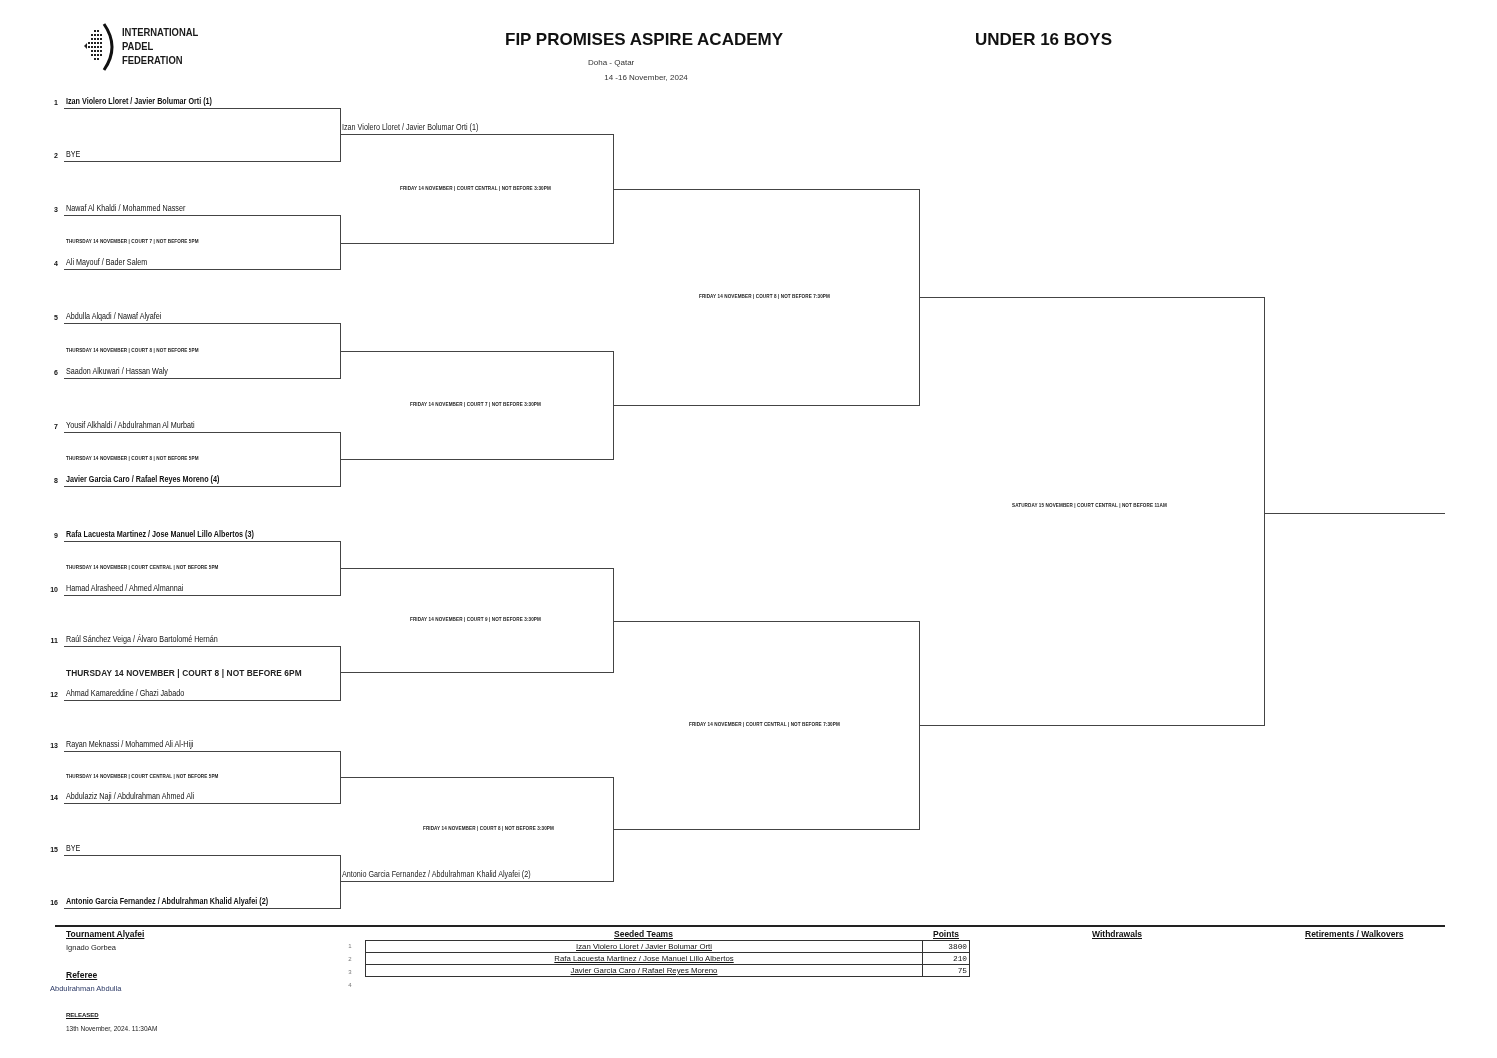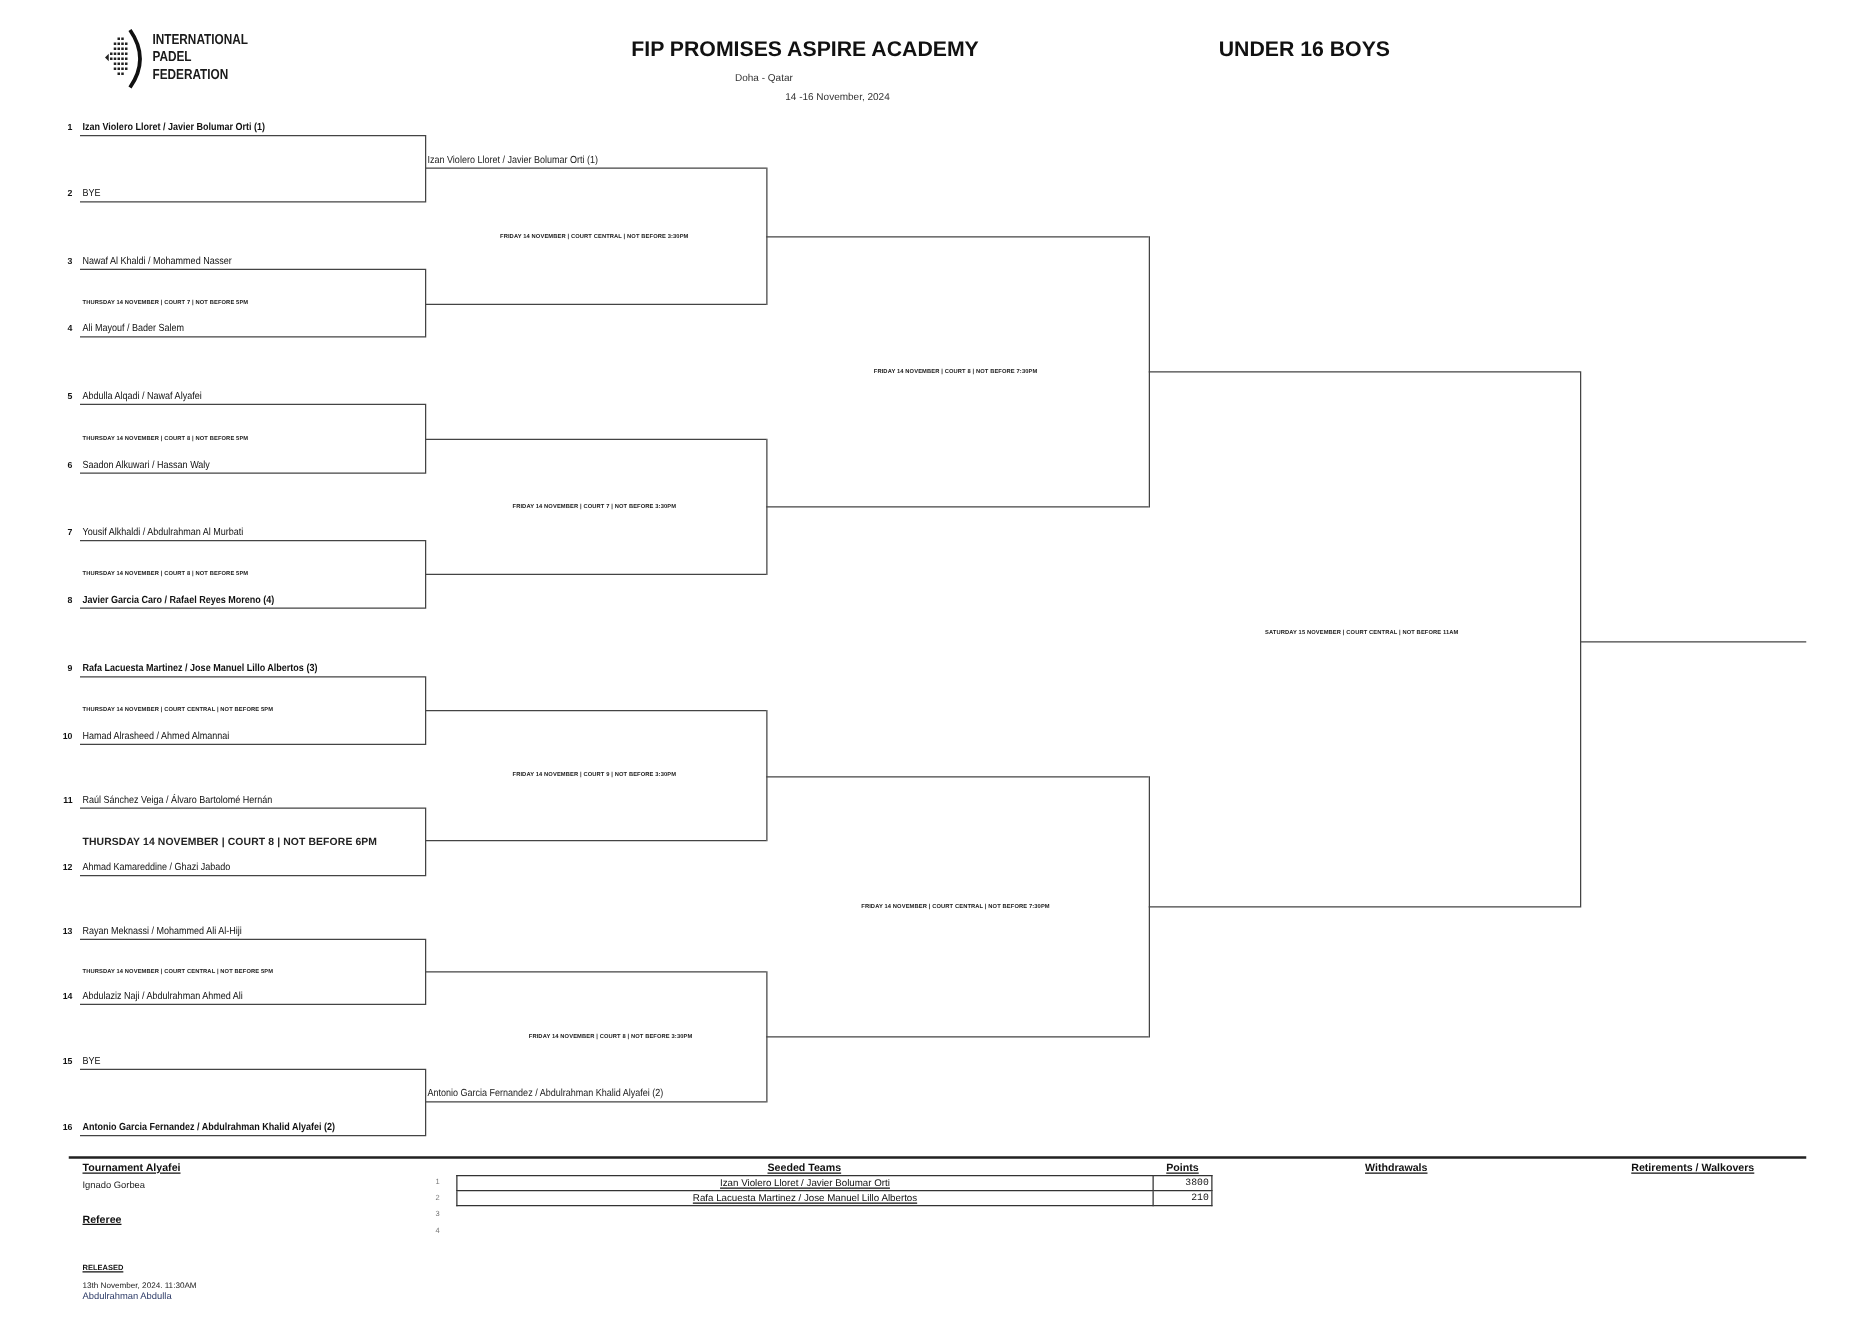--- a/index.html
+++ b/index.html
@@ -4,21 +4,21 @@
 <style>
   html, body { margin:0; padding:0; background:#ffffff; }
   body { width:1497px; height:1058px; position:relative; overflow:hidden;
          font-family:"Liberation Sans", sans-serif; color:#111; }
   .abs { position:absolute; }
   .logo-text { left:122px; top:25px; font-weight:bold; font-size:11.5px; line-height:14px;
                letter-spacing:0; transform:scaleX(0.82); transform-origin:left top; color:#1a1a1a; }
   .title { left:505px; top:30px; font-size:17px; font-weight:bold; }
   .category { left:975px; top:30px; font-size:17px; font-weight:bold; }
   .subtitle { left:588px; top:58px; width:140px; text-align:left; font-size:8px; color:#333; }
-  .dates { left:600px; top:73px; width:140px; text-align:center; font-size:8px; color:#333; }
+  .dates { left:576px; top:73px; width:140px; text-align:center; font-size:8px; color:#333; }
 
   .seednum { font-size:7px; font-weight:bold; width:14px; text-align:right; }
   .entry { font-size:8.2px; white-space:nowrap; transform:scaleX(0.88); transform-origin:left bottom; }
   .entry.bold { font-weight:bold; }
   .hline { height:1px; background:#444; }
   .vline { width:1px; background:#444; }
   .sched { font-size:4.6px; font-weight:bold; white-space:nowrap; color:#222; letter-spacing:0.1px; }
   .sched.big { font-size:8.3px; }
   .r2name { font-size:8.2px; white-space:nowrap; transform:scaleX(0.88); transform-origin:left bottom; color:#222; }
 
@@ -175,21 +175,21 @@
     <div class="abs hline" style="left:919px;top:725px;width:345px;"></div>
     <div class="abs vline" style="left:1264px;top:297px;height:429px;"></div>
     <div class="abs sched" style="left:1012px;top:503px;">SATURDAY 15 NOVEMBER | COURT CENTRAL | NOT BEFORE 11AM</div>
     <div class="abs hline" style="left:1264px;top:513px;width:181px;"></div>
   </div>
 
 <div class="abs footer-rule"></div>
 <div class="abs fhead" style="left:66px;top:929px;">Tournament Alyafei</div>
 <div class="abs ftext" style="left:66px;top:943px;">Ignado Gorbea</div>
 <div class="abs fhead" style="left:66px;top:970px;text-align:center;">Referee</div>
-<div class="abs ftext ref-name" style="left:66px;top:984px;margin-top:48px;">Abdulrahman Abdulla</div>
+<div class="abs ftext ref-name" style="left:50px;top:984px;">Abdulrahman Abdulla</div>
 <div class="abs released" style="left:66px;top:1012px;">RELEASED</div>
 <div class="abs ftext" style="left:66px;top:1025px;font-size:6.5px;">13th November, 2024. 11:30AM</div>
 
 <div class="abs fhead" style="left:614px;top:929px;">Seeded Teams</div>
 <div class="abs fhead" style="left:933px;top:929px;">Points</div>
 <div class="abs fhead" style="left:1092px;top:929px;">Withdrawals</div>
 <div class="abs fhead" style="left:1305px;top:929px;">Retirements / Walkovers</div>
 
 <div class="abs" style="left:340px;top:940px;">
   <div class="seedidx" style="height:13px;line-height:13px;">1</div>
@@ -200,14 +200,18 @@
 <table class="abs seedtable">
   <tbody>
       <tr>
     <td class="team">Izan Violero Lloret / Javier Bolumar Orti</td>
     <td class="pts">3800</td>
   </tr>
   <tr>
     <td class="team">Rafa Lacuesta Martinez / Jose Manuel Lillo Albertos</td>
     <td class="pts">210</td>
   </tr>
+  <tr>
+    <td class="team">Javier Garcia Caro / Rafael Reyes Moreno</td>
+    <td class="pts">75</td>
+  </tr>
 </tbody>
   </table>
 
 </body></html>

